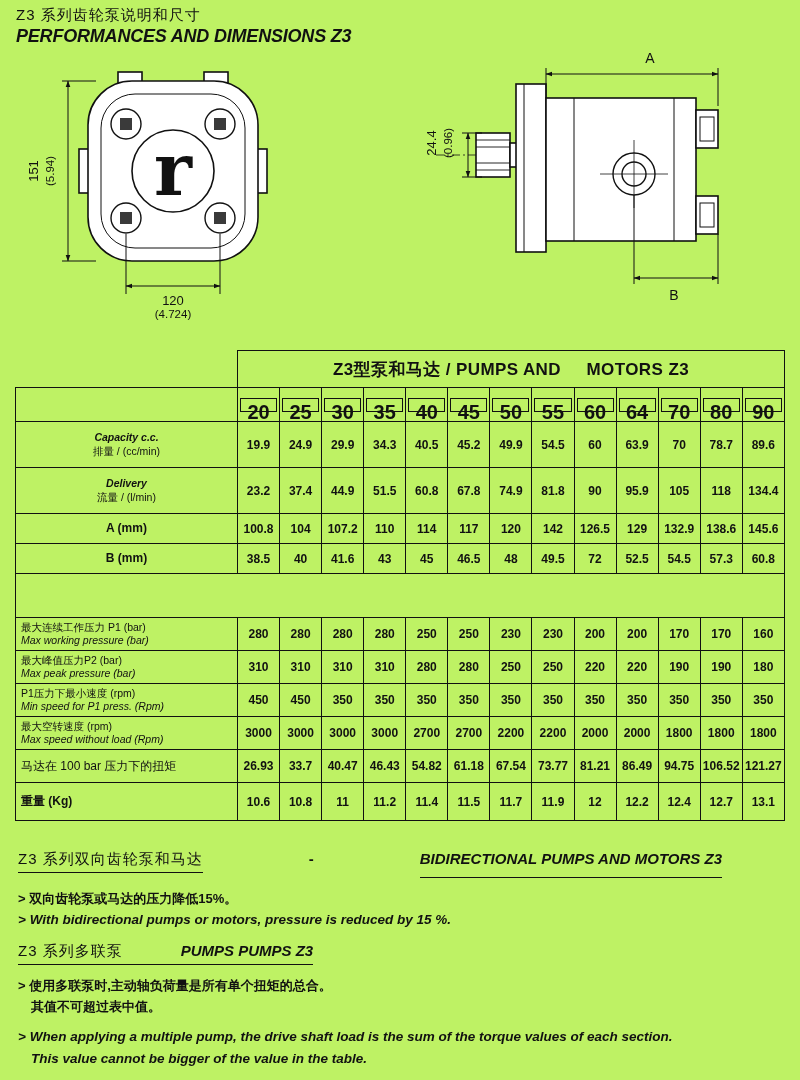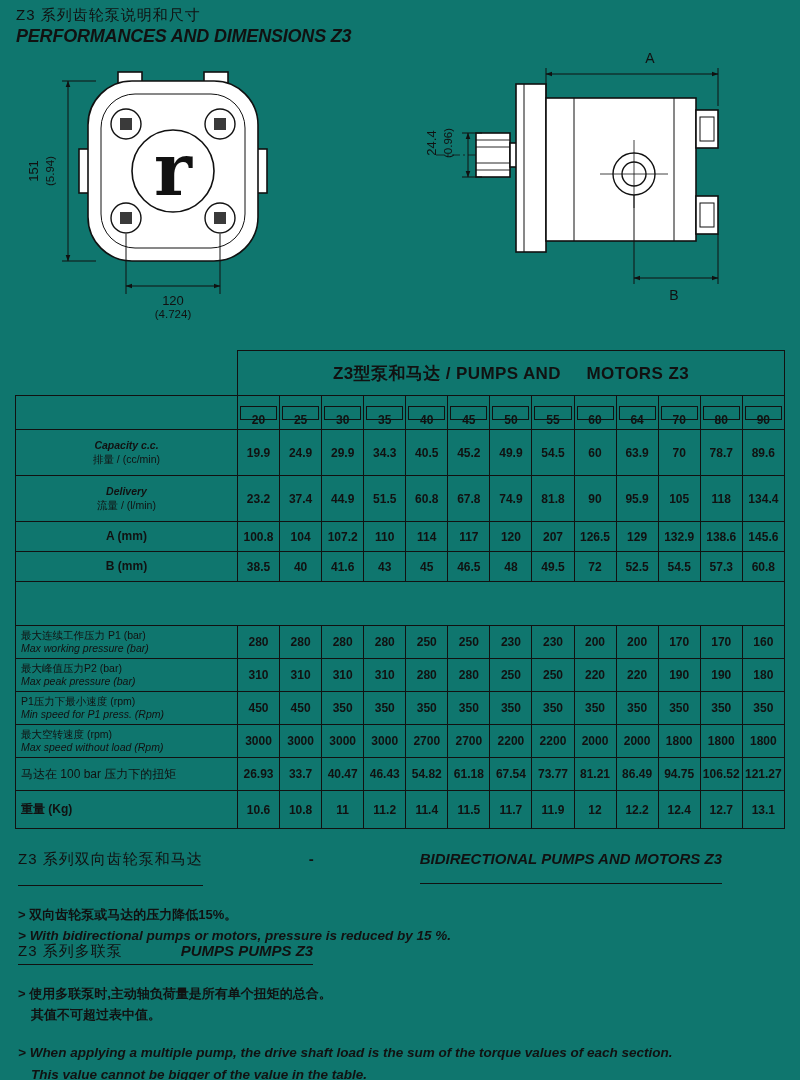--- a/index.html
+++ b/index.html
@@ -1,63 +1,63 @@
 <!DOCTYPE html>
 <html><head>
 <meta charset="utf-8">
 <style>
   * { margin:0; padding:0; box-sizing:border-box; }
   html, body { background:#ffffff; }
   #page {
-    position:relative; width:800px; height:1080px; background:#0f766e;
+    position:relative; width:800px; height:1080px; background:#bef264;
     font-family:"Liberation Sans","DejaVu Sans",sans-serif; color:#111; overflow:hidden;
   }
   
   .titles { position:absolute; left:16px; top:6px; }
   .title-cn { font-size:15px; letter-spacing:1px; }
   .title-en { font-size:18px; font-weight:700; font-style:italic; margin-top:1px; letter-spacing:-0.2px; }
 
   svg.drawing { position:absolute; }
   #front-view { left:18px; top:66px; }
   #side-view  { left:412px; top:48px; }
 
   
   .spec-table { position:absolute; left:15px; top:350px; width:770px; border-collapse:collapse; table-layout:fixed; }
   .spec-table td { border:1px solid #111; font-size:12px; text-align:center; vertical-align:middle; padding:2px 1px; }
   .spec-table td.corner { border:none; width:222px; }
-  .spec-table td.tbl-title { font-size:17px; font-weight:700; height:45px; letter-spacing:0.4px; }
+  .spec-table td.tbl-title { font-size:17px; font-weight:700; height:37px; letter-spacing:0.4px; }
   .spec-table tr.sizes td { height:34px; padding:0; }
-  .size-box { border:1px solid #111; margin:2px; height:14px; line-height:27px; font-weight:700; font-size:12px; }
+  .size-box { border:1px solid #111; margin:2px; height:14px; line-height:27px; font-weight:700; font-size:20px; }
   td.lbl { text-align:left; padding:2px 5px; }
   .lbl-line { font-size:10.5px; line-height:1.25; }
   .lbl-line.single { font-size:12px; }
   .it { font-style:italic; }
   .bd { font-weight:700; }
   td.val { font-weight:700; font-size:12px; height:33px; white-space:nowrap; padding:0; }
   #table-body tr:nth-child(-n+4) td.lbl { text-align:center; }
   #table-body tr:nth-child(-n+2) td { height:46px; }
   #table-body tr:nth-child(3) td, #table-body tr:nth-child(4) td { height:30px; }
   #table-body tr.spacer-row td { height:44px; }
   #table-body tr:nth-child(11) td { height:38px; }
 
   
   .sec { position:absolute; left:18px; width:704px; }
   #sec-bidir { top:850px; }
   #sec-tandem { top:942px; }
   .sec-head { display:flex; justify-content:space-between; align-items:baseline; font-size:15px; }
-  .sec-head .cnh { letter-spacing:1px; border-bottom:1.5px solid #111; padding-bottom:16px; }
-  .sec-head .enh { font-weight:700; font-style:italic; border-bottom:1.5px solid #111; padding-bottom:16px; }
+  .sec-head .cnh { letter-spacing:1px; border-bottom:1.5px solid #111; padding-bottom:3px; }
+  .sec-head .enh { font-weight:700; font-style:italic; border-bottom:1.5px solid #111; padding-bottom:10px; }
   .sec-head .dash { font-weight:700; }
   .tandem-head { display:inline-flex; gap:58px; align-items:baseline; border-bottom:1.5px solid #111; padding-bottom:3px; font-size:15px; }
   .tandem-head .cnh { letter-spacing:1px; }
   .tandem-head .enh { font-weight:700; font-style:italic; }
   .note { font-size:13px; line-height:1.4; font-weight:700; }
   .note.en { font-style:italic; font-size:13.5px; }
   .note.indent { padding-left:13px; }
-  .gap-lg { margin-top:20px; }
+  .gap-lg { margin-top:12px; }
   .gap-sm { margin-top:3px; }
 </style>
 </head>
 <body>
 
 <div id="page">
 
   <div class="titles">
     <div class="title-cn">Z3 系列齿轮泵说明和尺寸</div>
     <div class="title-en">PERFORMANCES AND DIMENSIONS Z3</div>
@@ -252,21 +252,21 @@
           <td class="lbl">
             <div class="lbl-line bd single">A (mm)</div>
           </td>
           <td class="val">100.8</td>
           <td class="val">104</td>
           <td class="val">107.2</td>
           <td class="val">110</td>
           <td class="val">114</td>
           <td class="val">117</td>
           <td class="val">120</td>
-          <td class="val">207</td>
+          <td class="val">142</td>
           <td class="val">126.5</td>
           <td class="val">129</td>
           <td class="val">132.9</td>
           <td class="val">138.6</td>
           <td class="val">145.6</td>
         </tr>
         <tr>
           <td class="lbl">
             <div class="lbl-line bd single">B (mm)</div>
           </td>

